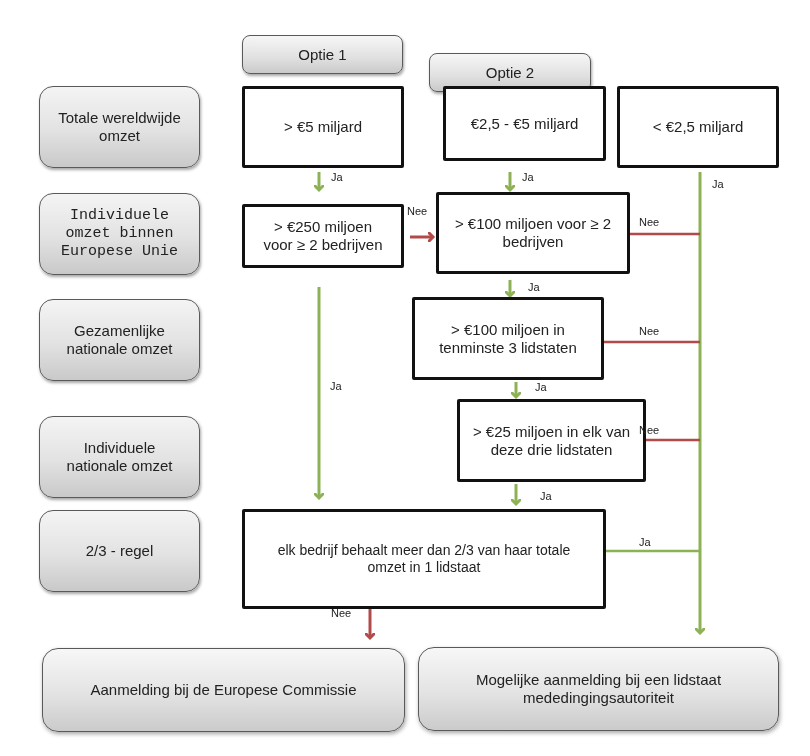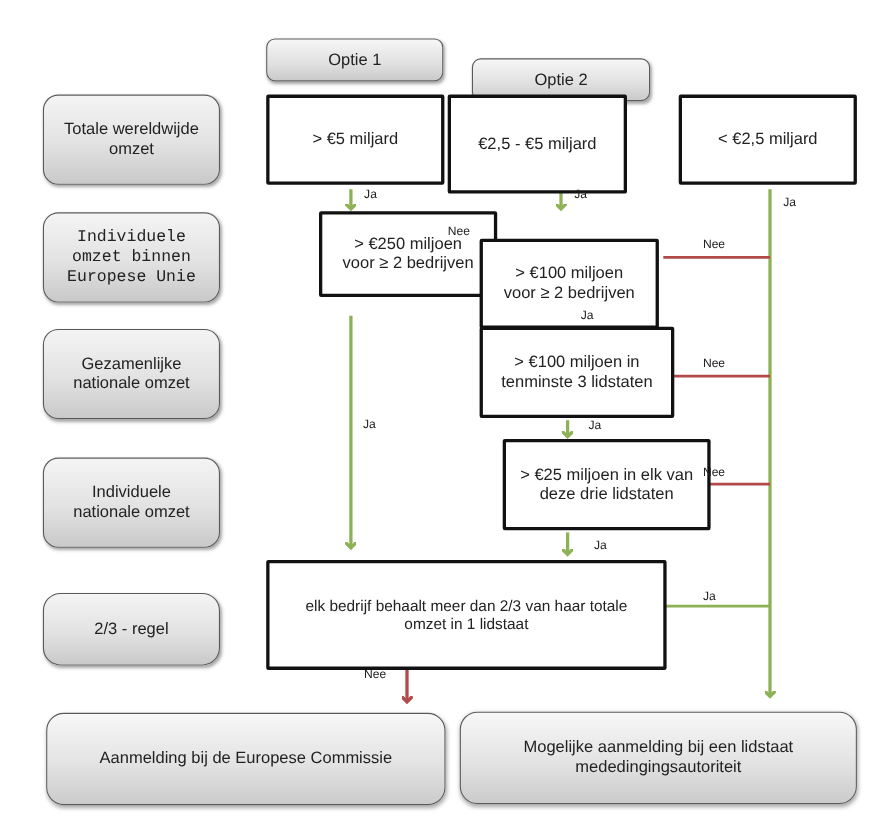--- a/index.html
+++ b/index.html
@@ -71,42 +71,42 @@
   </div>
 <div class="box label-box" style="left:39px;top:193px;width:161px;height:82px;padding:0 10px;font-family:Liberation Mono, monospace;">
     <span>Individuele omzet binnen Europese Unie</span>
   </div>
 <div class="box label-box" style="left:39px;top:299px;width:161px;height:82px;padding:0 12px;">
     <span>Gezamenlijke nationale omzet</span>
   </div>
 <div class="box label-box" style="left:39px;top:401px;width:161px;height:82px;padding:0 12px;margin-top:15px;">
     <span>Individuele nationale omzet</span>
   </div>
-<div class="box label-box" style="left:39px;top:539px;width:161px;height:66px;border-radius:16px;">
+<div class="box label-box" style="left:39px;top:510px;width:161px;height:82px;">
     <span>2/3 - regel</span>
   </div>
 
 <div class="box crit-box" style="left:242px;top:86px;width:162px;height:82px;">
     <span>&gt; €5 miljard</span>
   </div>
-<div class="box crit-box" style="left:407px;top:86px;width:163px;height:90px;justify-content:center;">
+<div class="box crit-box" style="left:443px;top:86px;width:163px;height:75px;justify-content:center;">
     <span>€2,5 - €5 miljard</span>
   </div>
 <div class="box crit-box" style="left:617px;top:86px;width:162px;height:82px;">
     <span>&lt; €2,5 miljard</span>
   </div>
 
-<div class="box crit-box" style="left:242px;top:192px;width:162px;height:78px;padding:0 14px;margin-left:48px;">
+<div class="box crit-box" style="left:242px;top:204px;width:162px;height:64px;padding:0 14px;">
     <span>&gt; €250 miljoen voor ≥ 2 bedrijven</span>
   </div>
-<div class="box crit-box" style="left:436px;top:192px;width:163px;height:82px;padding:0 14px;margin-top:25px;">
+<div class="box crit-box" style="left:436px;top:192px;width:194px;height:82px;padding:0 14px;">
     <span>&gt; €100 miljoen voor ≥ 2 bedrijven</span>
   </div>
 
-<div class="box crit-box" style="left:436px;top:297px;width:177px;height:83px;padding:0 12px;">
+<div class="box crit-box" style="left:412px;top:297px;width:192px;height:83px;padding:0 12px;">
     <span>&gt; €100 miljoen in tenminste 3 lidstaten</span>
   </div>
 <div class="box crit-box" style="left:457px;top:399px;width:189px;height:83px;padding:0 12px;">
     <span>&gt; €25 miljoen in elk van deze drie lidstaten</span>
   </div>
 
 <div class="box crit-box" style="left:242px;top:509px;width:364px;height:100px;padding:0 14px;font-size:14px;">
     <span>elk bedrijf behaalt meer dan 2/3 van haar totale omzet in 1 lidstaat</span>
   </div>
 

